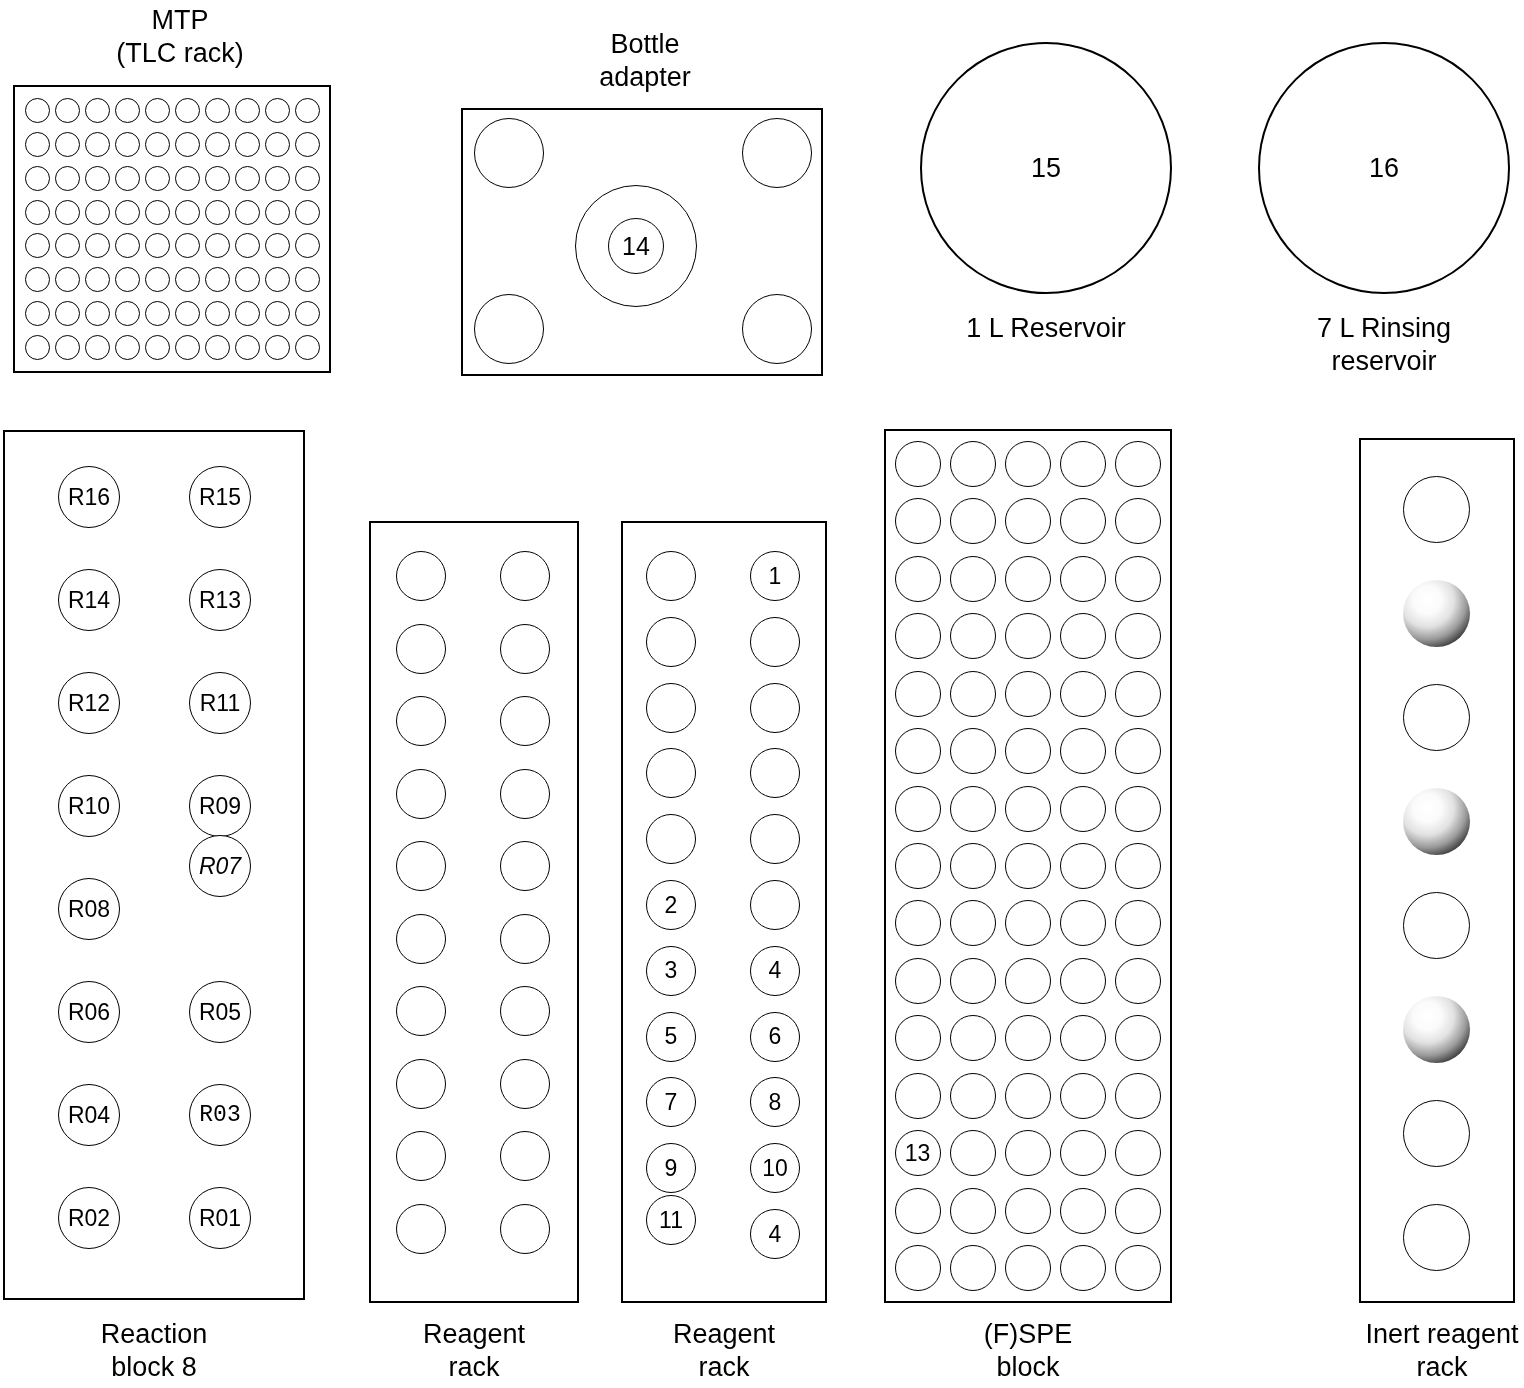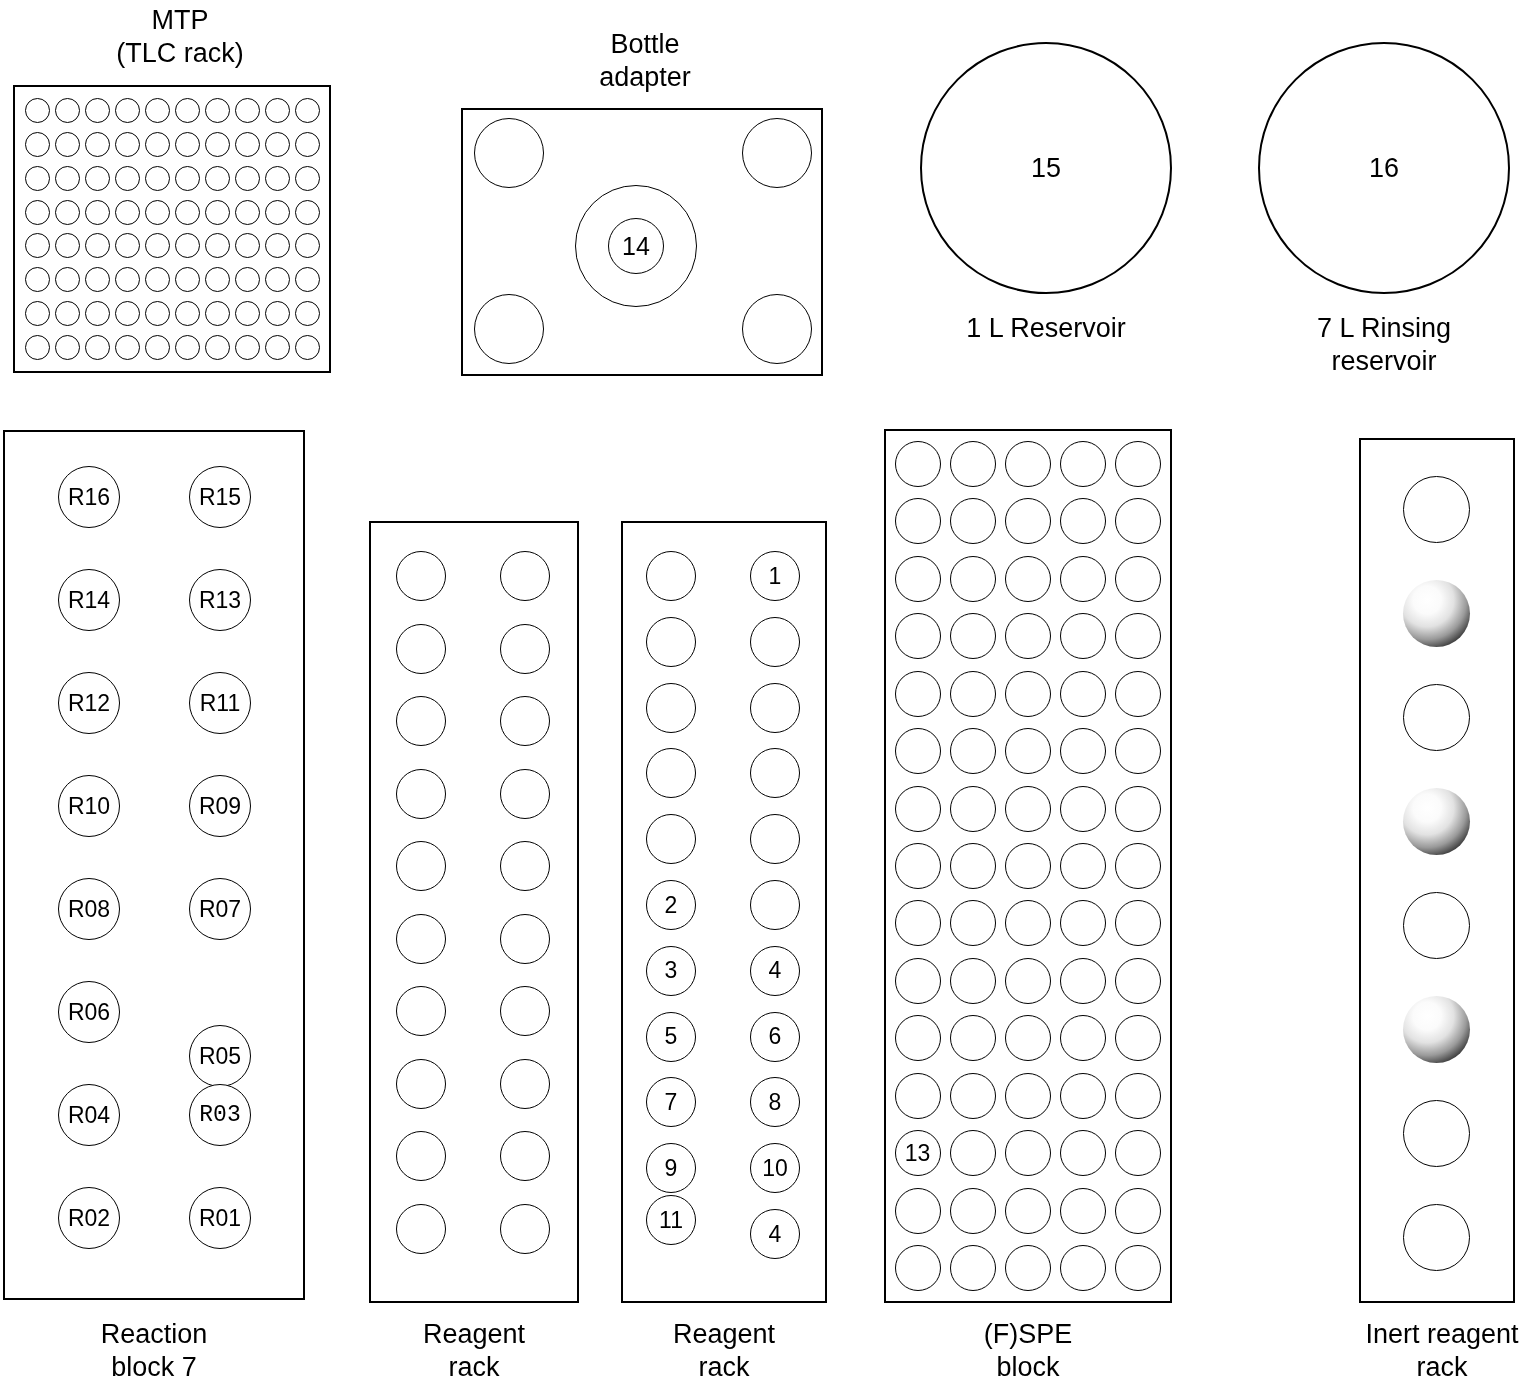--- a/index.html
+++ b/index.html
@@ -177,21 +177,21 @@
 <div class="circle-big" style="left:920px; top:42px; width:252px; height:252px;">15</div>
 <div class="caption" style="left:926px; top:312px; width:240px;">1 L Reservoir</div>
 
 <div class="circle-big" style="left:1258px; top:42px; width:252px; height:252px;">16</div>
 <div class="caption" style="left:1264px; top:312px; width:240px;">7 L Rinsing
 reservoir</div>
 
 <div class="box" style="left:3px; top:430px; width:302px; height:870px;"></div>
 <div id="reaction-left" class="abs" style="left:0; top:0; width:0; height:0;"></div>
 <div class="caption" style="left:34px; top:1318px; width:240px;">Reaction
-block 7</div>
+block 8</div>
 
 <div class="box" style="left:369px; top:521px; width:210px; height:782px;"></div>
 <div class="caption" style="left:354px; top:1318px; width:240px;">Reagent
 rack</div>
 
 <div class="box" style="left:621px; top:521px; width:206px; height:782px;"></div>
 <div class="caption" style="left:604px; top:1318px; width:240px;">Reagent
 rack</div>
 
 <div class="box" style="left:884px; top:429px; width:288px; height:874px;"></div>
@@ -284,22 +284,22 @@
 <div class="well lbl small-lbl" style="left: 58px; top: 672px; width: 62px; height: 62px;">R12</div>
 <div class="well lbl small-lbl" style="left: 58px; top: 775px; width: 62px; height: 62px;">R10</div>
 <div class="well lbl small-lbl" style="left: 58px; top: 878px; width: 62px; height: 62px;">R08</div>
 <div class="well lbl small-lbl" style="left: 58px; top: 981px; width: 62px; height: 62px;">R06</div>
 <div class="well lbl small-lbl" style="left: 58px; top: 1084px; width: 62px; height: 62px;">R04</div>
 <div class="well lbl small-lbl" style="left: 58px; top: 1187px; width: 62px; height: 62px;">R02</div>
 <div class="well lbl small-lbl" style="left: 189px; top: 466px; width: 62px; height: 62px;">R15</div>
 <div class="well lbl small-lbl" style="left: 189px; top: 569px; width: 62px; height: 62px;">R13</div>
 <div class="well lbl small-lbl" style="left: 189px; top: 672px; width: 62px; height: 62px;">R11</div>
 <div class="well lbl small-lbl" style="left: 189px; top: 775px; width: 62px; height: 62px;">R09</div>
-<div class="well lbl small-lbl" style="left: 189px; top: 878px; width: 62px; height: 62px;">R07</div>
-<div class="well lbl small-lbl" style="left: 189px; top: 1025px; width: 62px; height: 62px; text-align: right;">R05</div>
+<div class="well lbl small-lbl" style="left: 189px; top: 835px; width: 62px; height: 62px; font-style: italic;">R07</div>
+<div class="well lbl small-lbl" style="left: 189px; top: 981px; width: 62px; height: 62px; text-align: right;">R05</div>
 <div class="well lbl small-lbl" style="left: 189px; top: 1084px; width: 62px; height: 62px; font-family: Liberation Mono, monospace;">R03</div>
 <div class="well lbl small-lbl" style="left: 189px; top: 1187px; width: 62px; height: 62px;">R01</div>
 <div class="well lbl small-lbl" style="left: 396px; top: 551px; width: 50px; height: 50px;"></div>
 <div class="well lbl small-lbl" style="left: 396px; top: 623.5px; width: 50px; height: 50px;"></div>
 <div class="well lbl small-lbl" style="left: 396px; top: 696px; width: 50px; height: 50px;"></div>
 <div class="well lbl small-lbl" style="left: 396px; top: 768.5px; width: 50px; height: 50px;"></div>
 <div class="well lbl small-lbl" style="left: 396px; top: 841px; width: 50px; height: 50px;"></div>
 <div class="well lbl small-lbl" style="left: 396px; top: 913.5px; width: 50px; height: 50px;"></div>
 <div class="well lbl small-lbl" style="left: 396px; top: 986px; width: 50px; height: 50px;"></div>
 <div class="well lbl small-lbl" style="left: 396px; top: 1058.5px; width: 50px; height: 50px;"></div>

